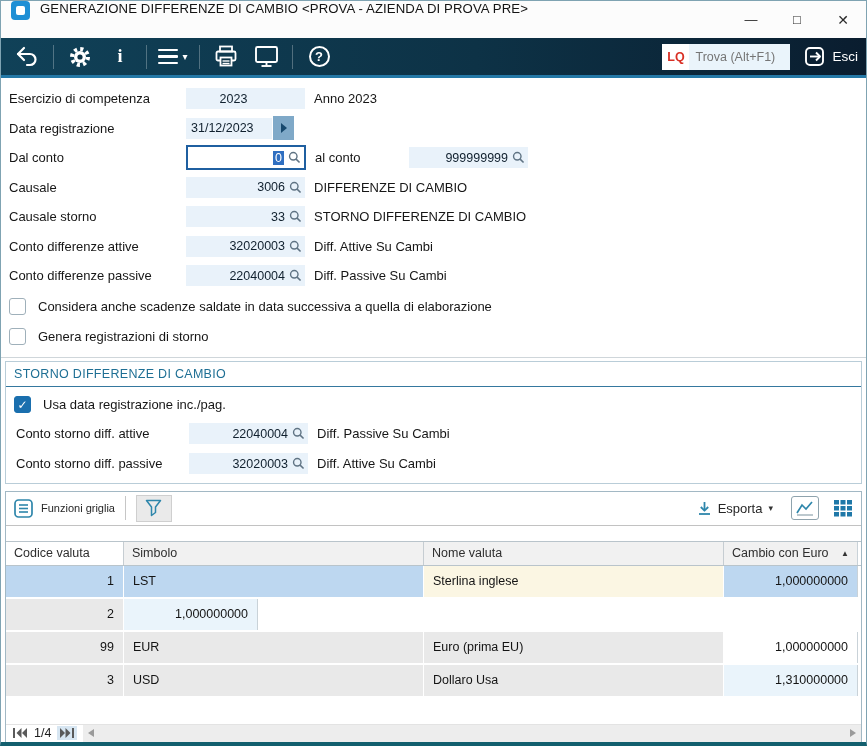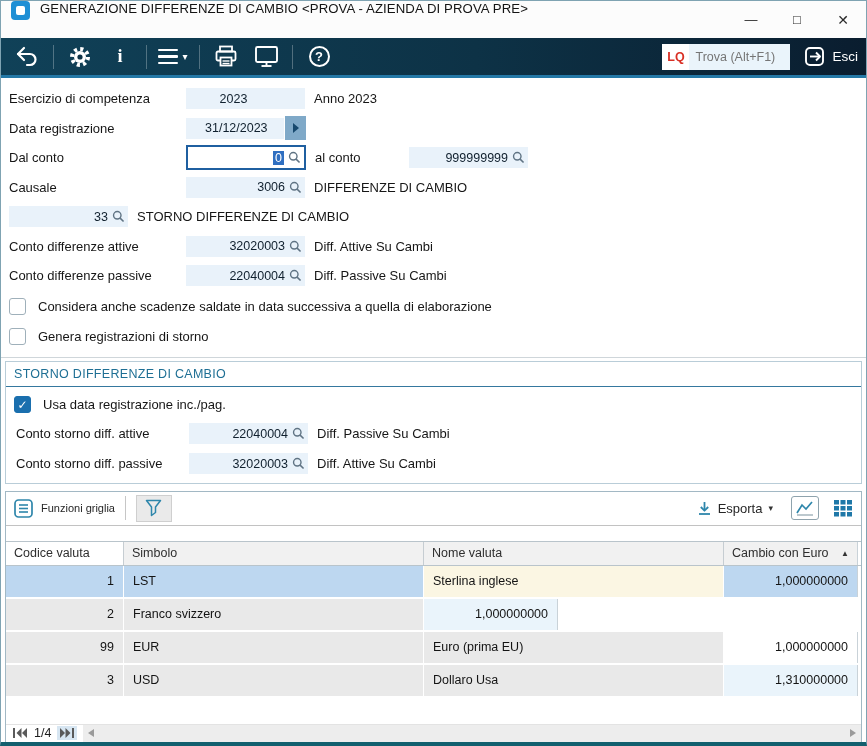--- a/index.html
+++ b/index.html
@@ -35,21 +35,21 @@
   .lq-badge { background:#fff; color:#d93025; font-weight:bold; font-size:12.5px; width:27px; height:26px; display:flex; align-items:center; justify-content:center; }
   .find-input { width:101px; height:26px; border:0; background:#eaf4fb; color:#5c6c7a; font-size:12.5px; padding:0 6px; outline:none; font-family:inherit; }
   .esci { display:flex; align-items:center; gap:7px; margin-left:14px; color:#fff; font-size:13.5px; }
   
   .formarea { padding-top:6px; }
   .frow { display:flex; align-items:center; height:29.5px; padding-left:8px; }
   .flabel { width:177px; font-size:13px; color:#161616; }
   .ffield { width:119px; height:21px; background:#e9f2fa; display:flex; align-items:center; justify-content:flex-end; padding-right:3px; gap:4px; }
   .ffield .fval { font-size:12.5px; color:#10202e; }
   .ffield.noicon { padding-right:24px;justify-content:center; }
-  .datefield { justify-content:flex-start; padding-left:19px; width:98px; }
+  .datefield { justify-content:flex-start; padding-left:5px; width:86px; }
   .datebtn { width:21px; height:24px; background:#7fa9c8; display:flex; align-items:center; justify-content:center; margin-left:1px; }
   .datebtn .tri { width:0; height:0; border-top:5px solid transparent; border-bottom:5px solid transparent; border-left:6px solid #17496e; }
   .focusinput { width:120px; height:25px; background:#fff; border:2px solid #1f5fa0; display:flex; align-items:center; justify-content:flex-end; padding-right:3px; gap:4px; }
   .selval { background:#2f6fc1; color:#fff; font-size:12.5px; padding:0 2px; }
   .fdesc { margin-left:9px; font-size:13px; color:#161616; }
   .midlabel { margin-left:9px; width:94px; font-size:13px; color:#161616; }
   .crow { display:flex; align-items:center; height:28px; padding-left:8px; margin-top:2px; }
   .cbox { width:17px; height:17px; border:1px solid #9fb0ba; border-radius:3px; background:#fff; flex:0 0 auto; }
   .cbox.checked { background:#1a6fae; border-color:#1a6fae; color:#fff; font-size:12px; font-weight:bold; display:flex; align-items:center; justify-content:center; }
   .clabel { margin-left:12px; font-size:13px; color:#161616; }
@@ -221,20 +221,21 @@
         <span class="fval">3006</span>
         <svg width="13" height="13" viewBox="0 0 16 16">
             <circle cx="6.5" cy="6.5" r="4.6" fill="none" stroke="#5f7383" stroke-width="1.7"></circle>
             <line x1="10" y1="10" x2="14.2" y2="14.2" stroke="#5f7383" stroke-width="1.9"></line>
           </svg>
       </span>
       <span class="fdesc">DIFFERENZE DI CAMBIO</span>
     </div>
 
     <div class="frow">
+      <span class="flabel">Causale storno</span>
       <span class="ffield">
         <span class="fval">33</span>
         <svg width="13" height="13" viewBox="0 0 16 16">
             <circle cx="6.5" cy="6.5" r="4.6" fill="none" stroke="#5f7383" stroke-width="1.7"></circle>
             <line x1="10" y1="10" x2="14.2" y2="14.2" stroke="#5f7383" stroke-width="1.9"></line>
           </svg>
       </span>
       <span class="fdesc">STORNO DIFFERENZE DI CAMBIO</span>
     </div>
 
@@ -375,21 +376,20 @@
     </div>
 
     <div class="grow row-sel">
       <span class="gcell num c1">1</span>
       <span class="gcell c2">LST</span>
       <span class="gcell c3">Sterlina inglese</span>
       <span class="gcell num c4">1,000000000</span>
     </div>
     <div class="grow row-g">
       <span class="gcell num c1">2</span>
-      <span class="gcell c3">Franco svizzero</span>
       <span class="gcell num c4 alt">1,000000000</span>
     </div>
     <div class="grow row-g">
       <span class="gcell num c1">99</span>
       <span class="gcell c2">EUR</span>
       <span class="gcell c3">Euro (prima EU)</span>
       <span class="gcell num c4 white">1,000000000</span>
     </div>
     <div class="grow row-g">
       <span class="gcell num c1">3</span>

